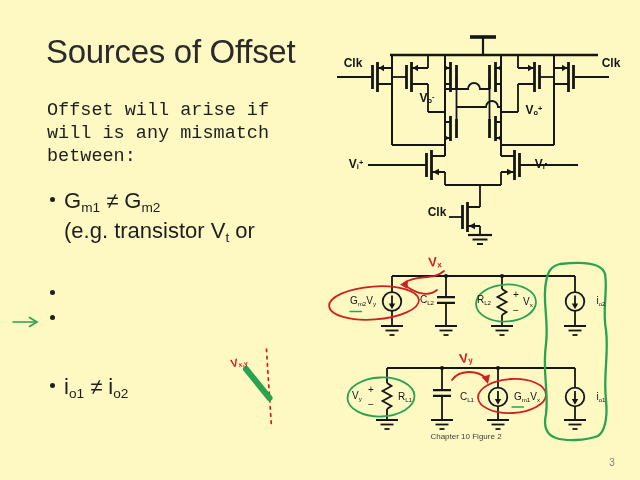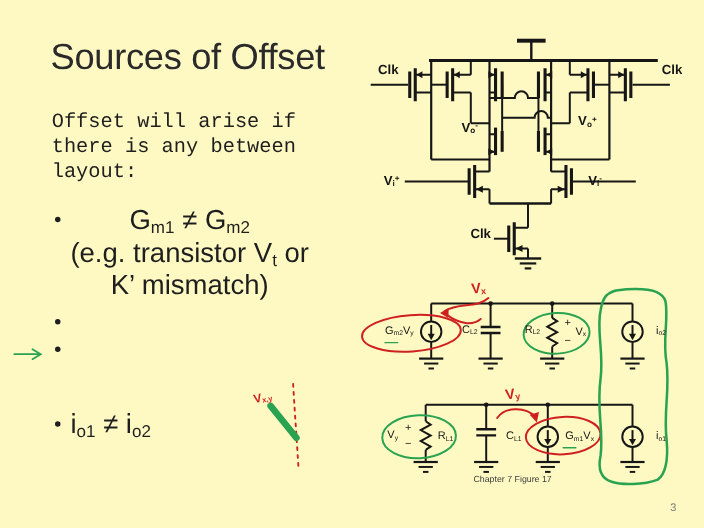--- a/index.html
+++ b/index.html
@@ -1,50 +1,49 @@
 <!DOCTYPE html>
 <html style="--c-ink: #161616; --c-red: #cf2020; --c-green: #2aa351; --c-text: #1e1e1e; --c-page_number: #7d7d7d;"><head>
 <meta charset="utf-8">
 <style>
   html,body{margin:0;padding:0;background:#888;}
   .slide{position:relative;width:640px;height:480px;background:#fef9c3;overflow:hidden;
          font-family:"Liberation Sans","DejaVu Sans",sans-serif;color:#1e1e1e;padding-left:16px;}
   .abs{position:absolute;}
   #title{left:46px;top:33px;font-size:33px;font-weight:300;color:#2a2a2a;letter-spacing:-0.3px;}
   #intro{left:47px;top:99px;font-size:18.5px;line-height:23px;font-family:Liberation Mono, monospace;}
-  .bullet{position:absolute;left:64px;font-size:25px;line-height:23px;text-align:center;}
+  .bullet{position:absolute;left:64px;font-size:22px;line-height:23px;}
   .dot{position:absolute;left:50px;width:5px;height:5px;border-radius:50%;background:#1e1e1e;}
   sub{font-size:62%;vertical-align:-16%;}
   sup{font-size:62%;vertical-align:34%;}
   .cl{position:absolute;transform:translate(-50%,-50%);white-space:nowrap;color:#141414;}
   .f12{font-size:12px;font-weight:bold;}
   .f10{font-size:10px;}
   .cap{font-size:8px;color:#3d3d3d;}
   .hand{color:var(--c-red,#cf2020);font-size:13px;font-weight:bold;}
   .pg{font-size:10px;color:#7d7d7d;}
   svg.overlay{position:absolute;left:0;top:0;pointer-events:none;}
 </style>
 </head>
 <body>
 
 <div class="slide">
 
   <div id="title" class="abs">Sources of Offset</div>
 
   <div id="intro" class="abs">
     <div>Offset will arise if</div>
-    <div>there is any between</div>
-    <div>layout:</div>
+    <div>will is any mismatch</div>
+    <div>between:</div>
   </div>
 
   <span class="dot" style="top:197px"></span>
   <div class="bullet" style="top:189px">
     <div>G<sub>m1</sub> ≠ G<sub>m2</sub></div>
     <div>(e.g. transistor V<sub>t</sub> or</div>
-    <div>K’ mismatch)</div>
   </div>
 
   <span class="dot" style="top:290px"></span>
 
   <span class="dot" style="top:315px"></span>
 
   <span class="dot" style="top:383px"></span>
   <div class="bullet" style="top:375px">
     <div>i<sub>o1</sub> ≠ i<sub>o2</sub></div>
   </div>
@@ -230,21 +229,21 @@
       <path d="M13 322 H35" stroke-width="1.6"></path>
       <path d="M29.5 317.5 L37 322 L29.5 326.5" stroke-width="1.6"></path>
       <path d="M246 369 L263 390 L269.5 398" stroke-width="6"></path>
       <path d="M350 311.5 H361.5" stroke-width="1.3"></path>
       <path d="M512 407 H523.5" stroke-width="1.3"></path>
     </g>
   </svg>
 
   <div class="cl f12" style="left:353px;top:63px">Clk</div>
   <div class="cl f12" style="left:611px;top:63px">Clk</div>
-  <div class="cl f12" style="left:427px;top:116px">V<sub>o</sub><sup>-</sup></div>
+  <div class="cl f12" style="left:427px;top:98px">V<sub>o</sub><sup>-</sup></div>
   <div class="cl f12" style="left:534px;top:110px">V<sub>o</sub><sup>+</sup></div>
   <div class="cl f12" style="left:356px;top:164px">V<sub>i</sub><sup>+</sup></div>
   <div class="cl f12" style="left:541px;top:164px">V<sub>i</sub><sup>-</sup></div>
   <div class="cl f12" style="left:437px;top:212px">Clk</div>
 
   <div class="cl f10" style="left:363px;top:301px">G<sub>m2</sub>V<sub>y</sub></div>
   <div class="cl f10" style="left:427px;top:300px">C<sub>L2</sub></div>
   <div class="cl f10" style="left:484px;top:300px">R<sub>L2</sub></div>
   <div class="cl f10" style="left:516px;top:294px">+</div>
   <div class="cl f10" style="left:528px;top:302px">V<sub>x</sub></div>
@@ -252,21 +251,21 @@
   <div class="cl f10" style="left:601px;top:301px">i<sub>o2</sub></div>
 
   <div class="cl f10" style="left:357px;top:396px">V<sub>y</sub></div>
   <div class="cl f10" style="left:371px;top:389px">+</div>
   <div class="cl f10" style="left:371px;top:404px">−</div>
   <div class="cl f10" style="left:405px;top:397px">R<sub>L1</sub></div>
   <div class="cl f10" style="left:467px;top:397px">C<sub>L1</sub></div>
   <div class="cl f10" style="left:527px;top:397px">G<sub>m1</sub>V<sub>x</sub></div>
   <div class="cl f10" style="left:601px;top:397px">i<sub>o1</sub></div>
 
-  <div class="cl cap" style="left:466px;top:436px">Chapter 7 Figure 17</div>
+  <div class="cl cap" style="left:466px;top:436px">Chapter 10 Figure 2</div>
 
   <div class="cl hand" style="left:435px;top:262px;transform:translate(-50%,-50%) rotate(-5deg)">V<sub>x</sub></div>
   <div class="cl hand" style="left:466px;top:358px;transform:translate(-50%,-50%) rotate(-8deg)">V<sub>y</sub></div>
   <div class="cl hand" style="left:239px;top:362px;font-size:11px;transform:translate(-50%,-50%) rotate(-12deg)">V<sub>x,y</sub></div>
 
   <div class="cl pg" style="left:612px;top:462px">3</div>
 
 </div>
 
 </body></html>

